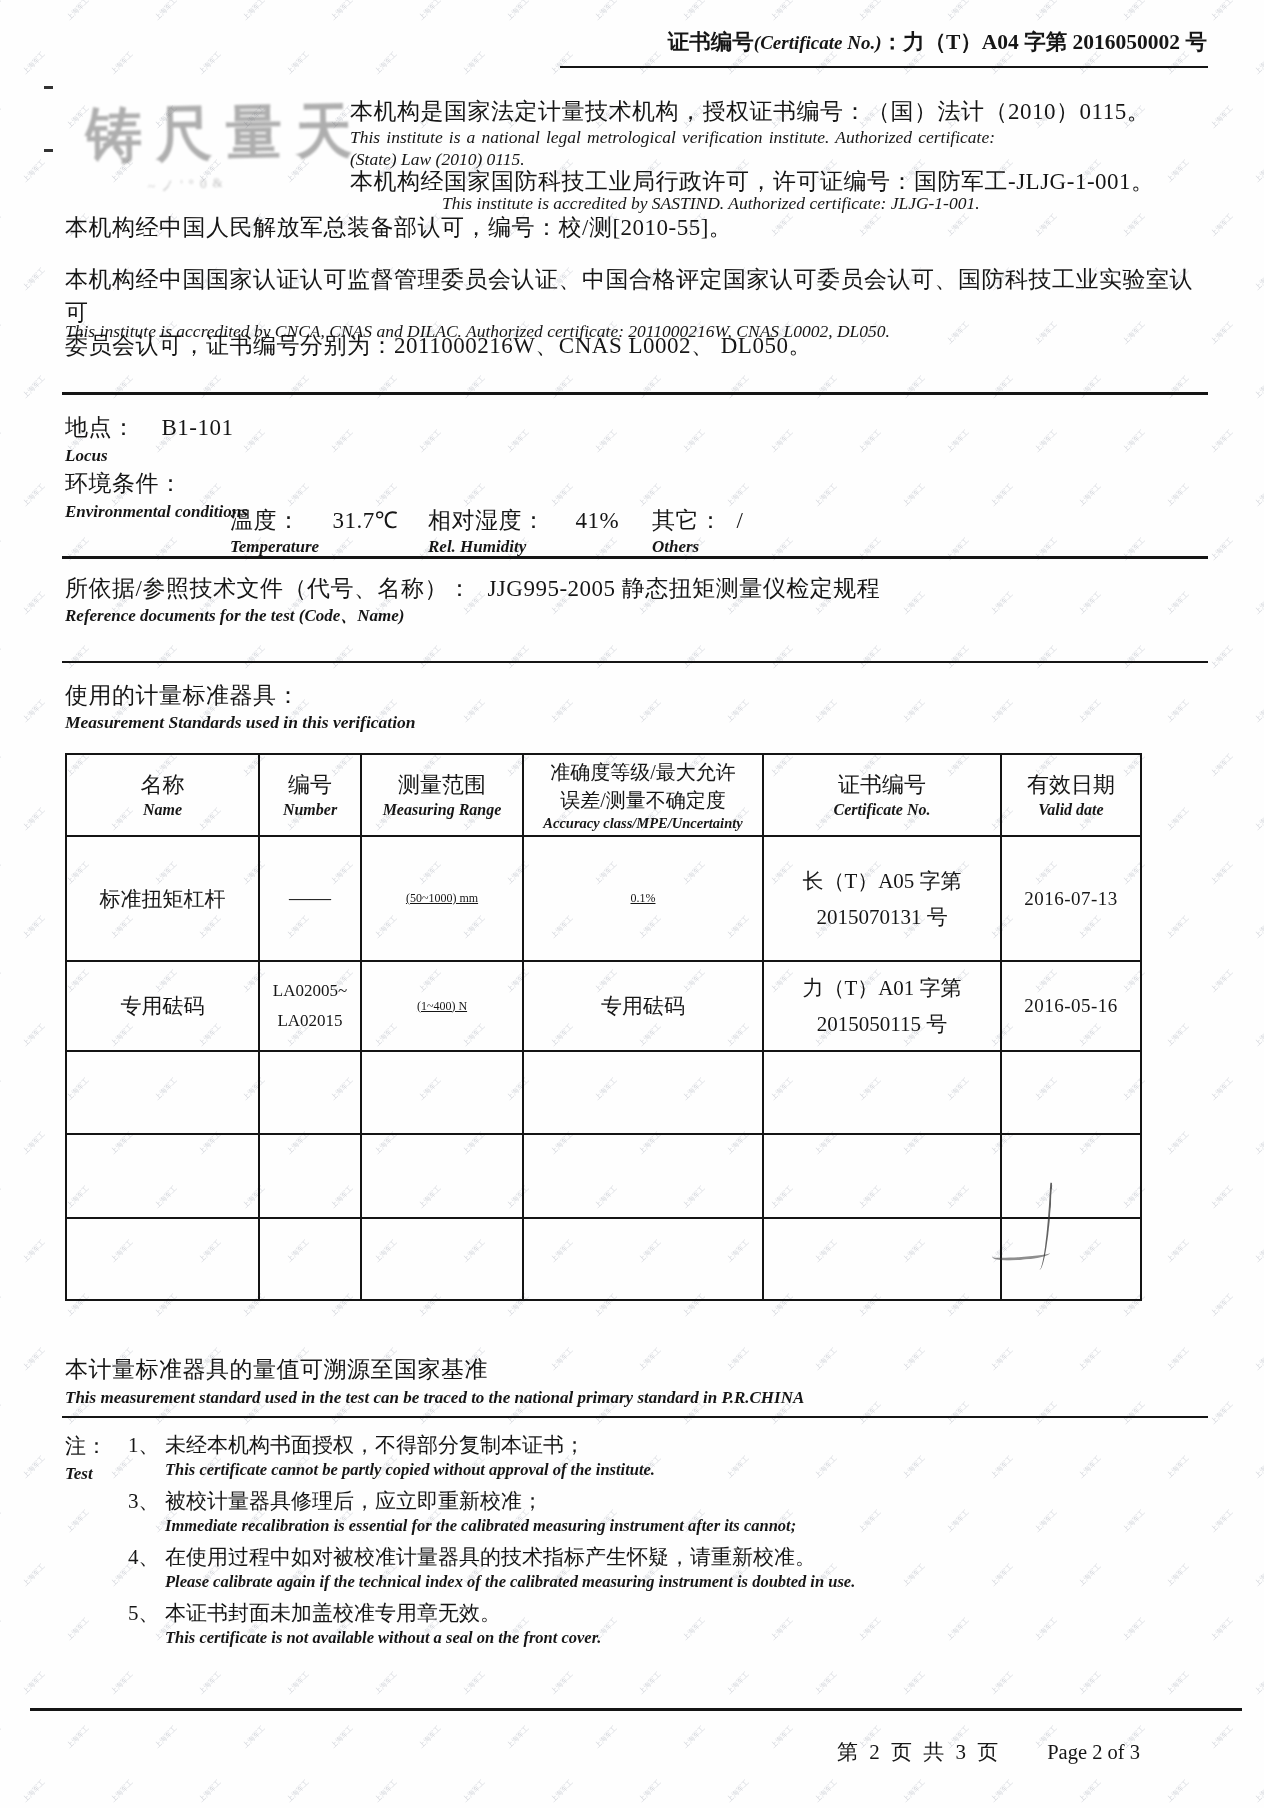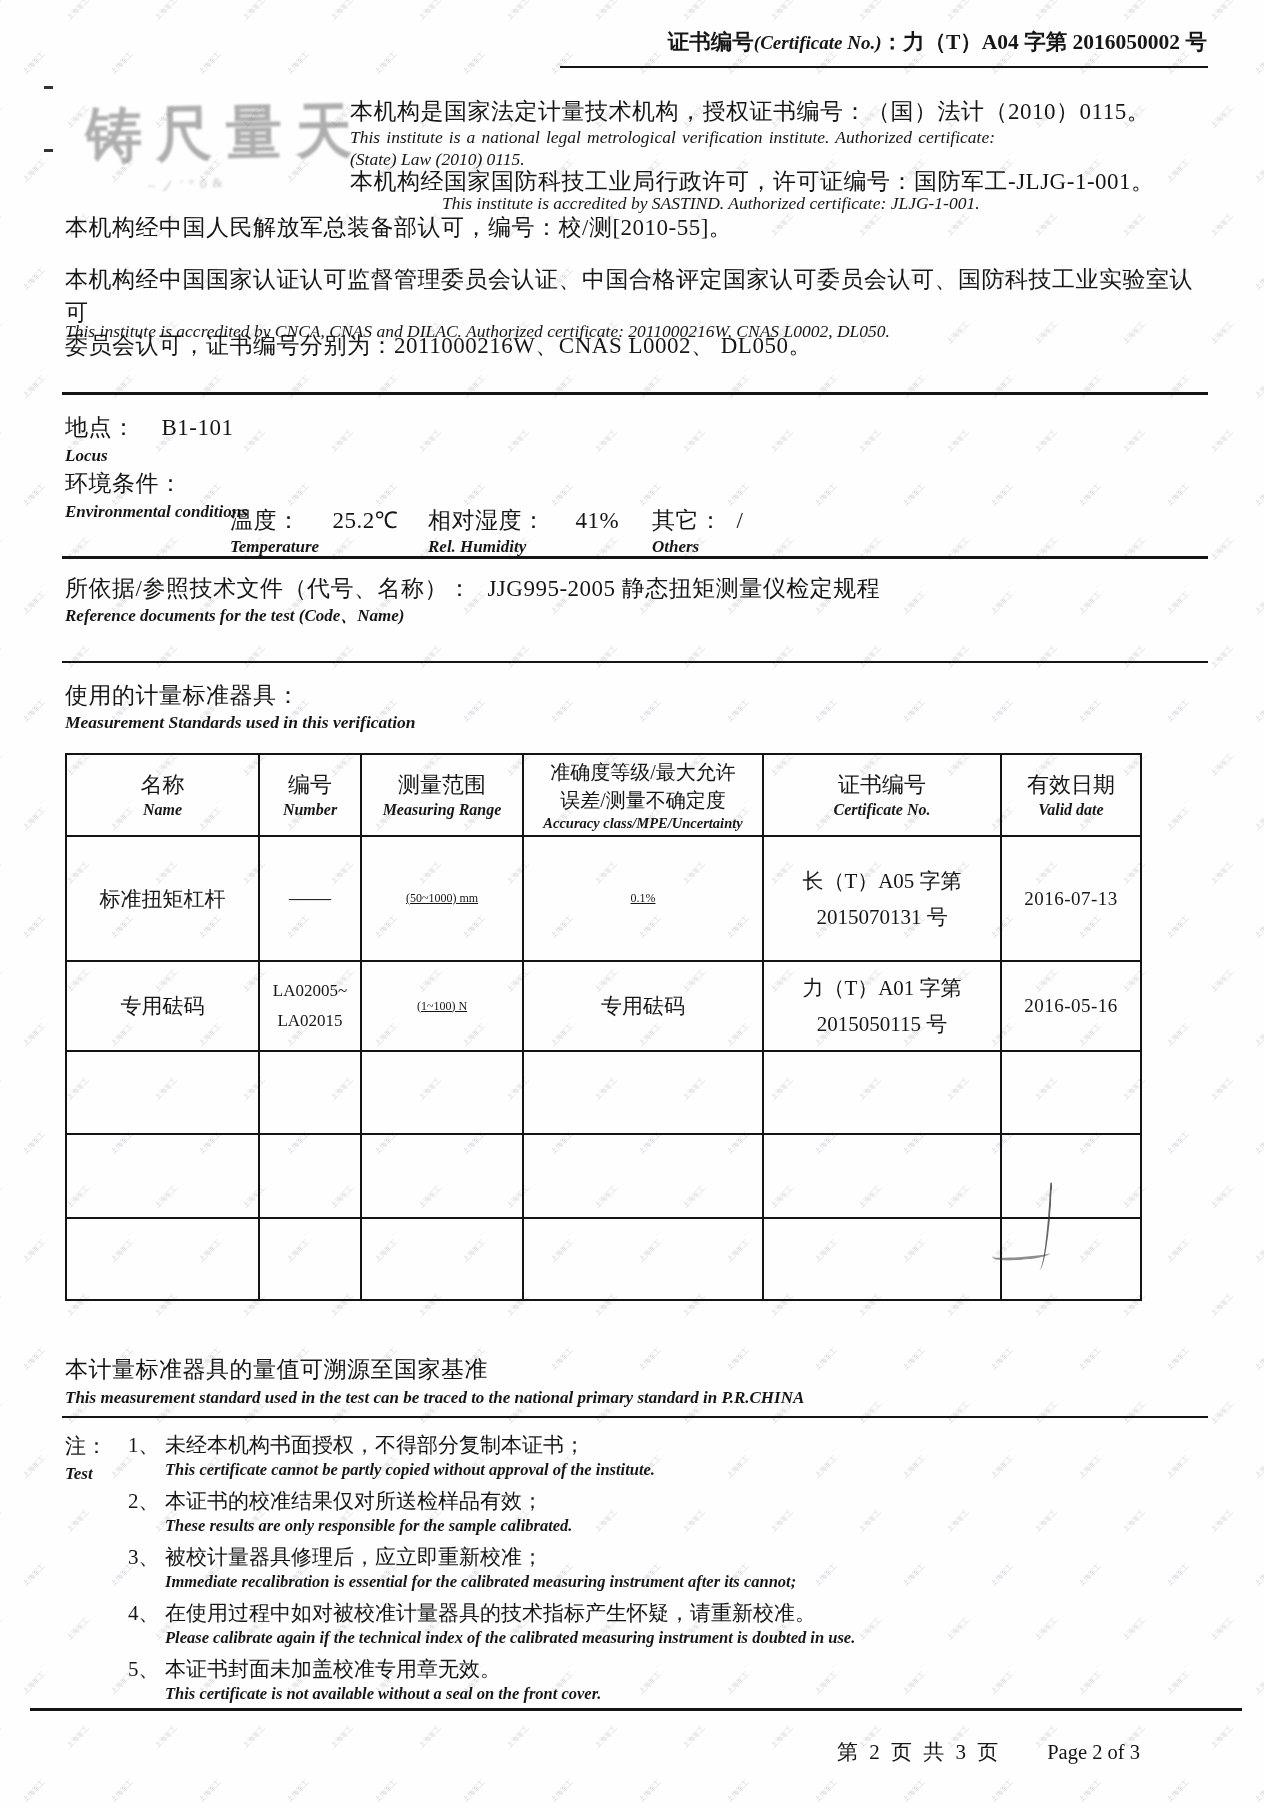--- a/index.html
+++ b/index.html
@@ -602,21 +602,21 @@
         <span class="cn cn-body" style="margin-left:22px;">B1-101</span>
       </div>
       <div class="en-label" style="margin-top:2px;">Locus</div>
       <div class="cn cn-body" style="margin-top:2px;">环境条件：</div>
       <div class="en-label" style="margin-top:2px;">Environmental conditions</div>
     </div>
 
     <div class="abs" style="left:230px;top:505px;">
       <div>
         <span class="cn cn-body">温度：</span>
-        <span class="cn cn-body" style="margin-left:28px;">25.2℃</span>
+        <span class="cn cn-body" style="margin-left:28px;">31.7℃</span>
       </div>
       <div class="en-label">Temperature</div>
     </div>
     <div class="abs" style="left:428px;top:505px;">
       <div>
         <span class="cn cn-body">相对湿度：</span>
         <span class="cn cn-body" style="margin-left:26px;">41%</span>
       </div>
       <div class="en-label">Rel. Humidity</div>
     </div>
@@ -684,21 +684,21 @@
         <td class="cell-range">(50~1000) mm</td>
         <td class="cell-range">0.1%</td>
         <td class="cell-cert">长（T）A05 字第
 2015070131 号</td>
         <td class="cell-date">2016-07-13</td>
       </tr>
       <tr style="height:90px;border-radius:24px;">
         <td class="cell-cn">专用砝码</td>
         <td class="cell-num2">LA02005~
 LA02015</td>
-        <td class="cell-range">(1~100) N</td>
+        <td class="cell-range">(1~400) N</td>
         <td class="cell-cn">专用砝码</td>
         <td class="cell-cert">力（T）A01 字第
 2015050115 号</td>
         <td class="cell-date">2016-05-16</td>
       </tr>
       <tr style="height:83px;">
         <td></td>
             <td></td>
             <td></td>
         <td></td>
@@ -732,24 +732,20 @@
     <div class="abs" style="left:65px;top:1432px;width:1110px;">
       <div class="note-row">
         <div class="note-label">
           <div class="cnl cn">注：</div>
           <div class="enl">Test</div>
         </div>
         <div class="note-items">
           <div class="note-item">
             <div class="note-cn cn"><span class="note-no">1、</span><span>未经本机构书面授权，不得部分复制本证书；</span></div>
             <div class="note-en">This certificate cannot be partly copied without approval of the institute.</div>
-          </div>
-          <div class="note-item">
-            <div class="note-cn cn"><span class="note-no">2、</span><span>本证书的校准结果仅对所送检样品有效；</span></div>
-            <div class="note-en">These results are only responsible for the sample calibrated.</div>
           </div>
           <div class="note-item">
             <div class="note-cn cn"><span class="note-no">3、</span><span>被校计量器具修理后，应立即重新校准；</span></div>
             <div class="note-en">Immediate recalibration is essential for the calibrated measuring instrument after its cannot;</div>
           </div>
           <div class="note-item">
             <div class="note-cn cn"><span class="note-no">4、</span><span>在使用过程中如对被校准计量器具的技术指标产生怀疑，请重新校准。</span></div>
             <div class="note-en">Please calibrate again if the technical index of the calibrated measuring instrument is doubted in use.</div>
           </div>
           <div class="note-item">

